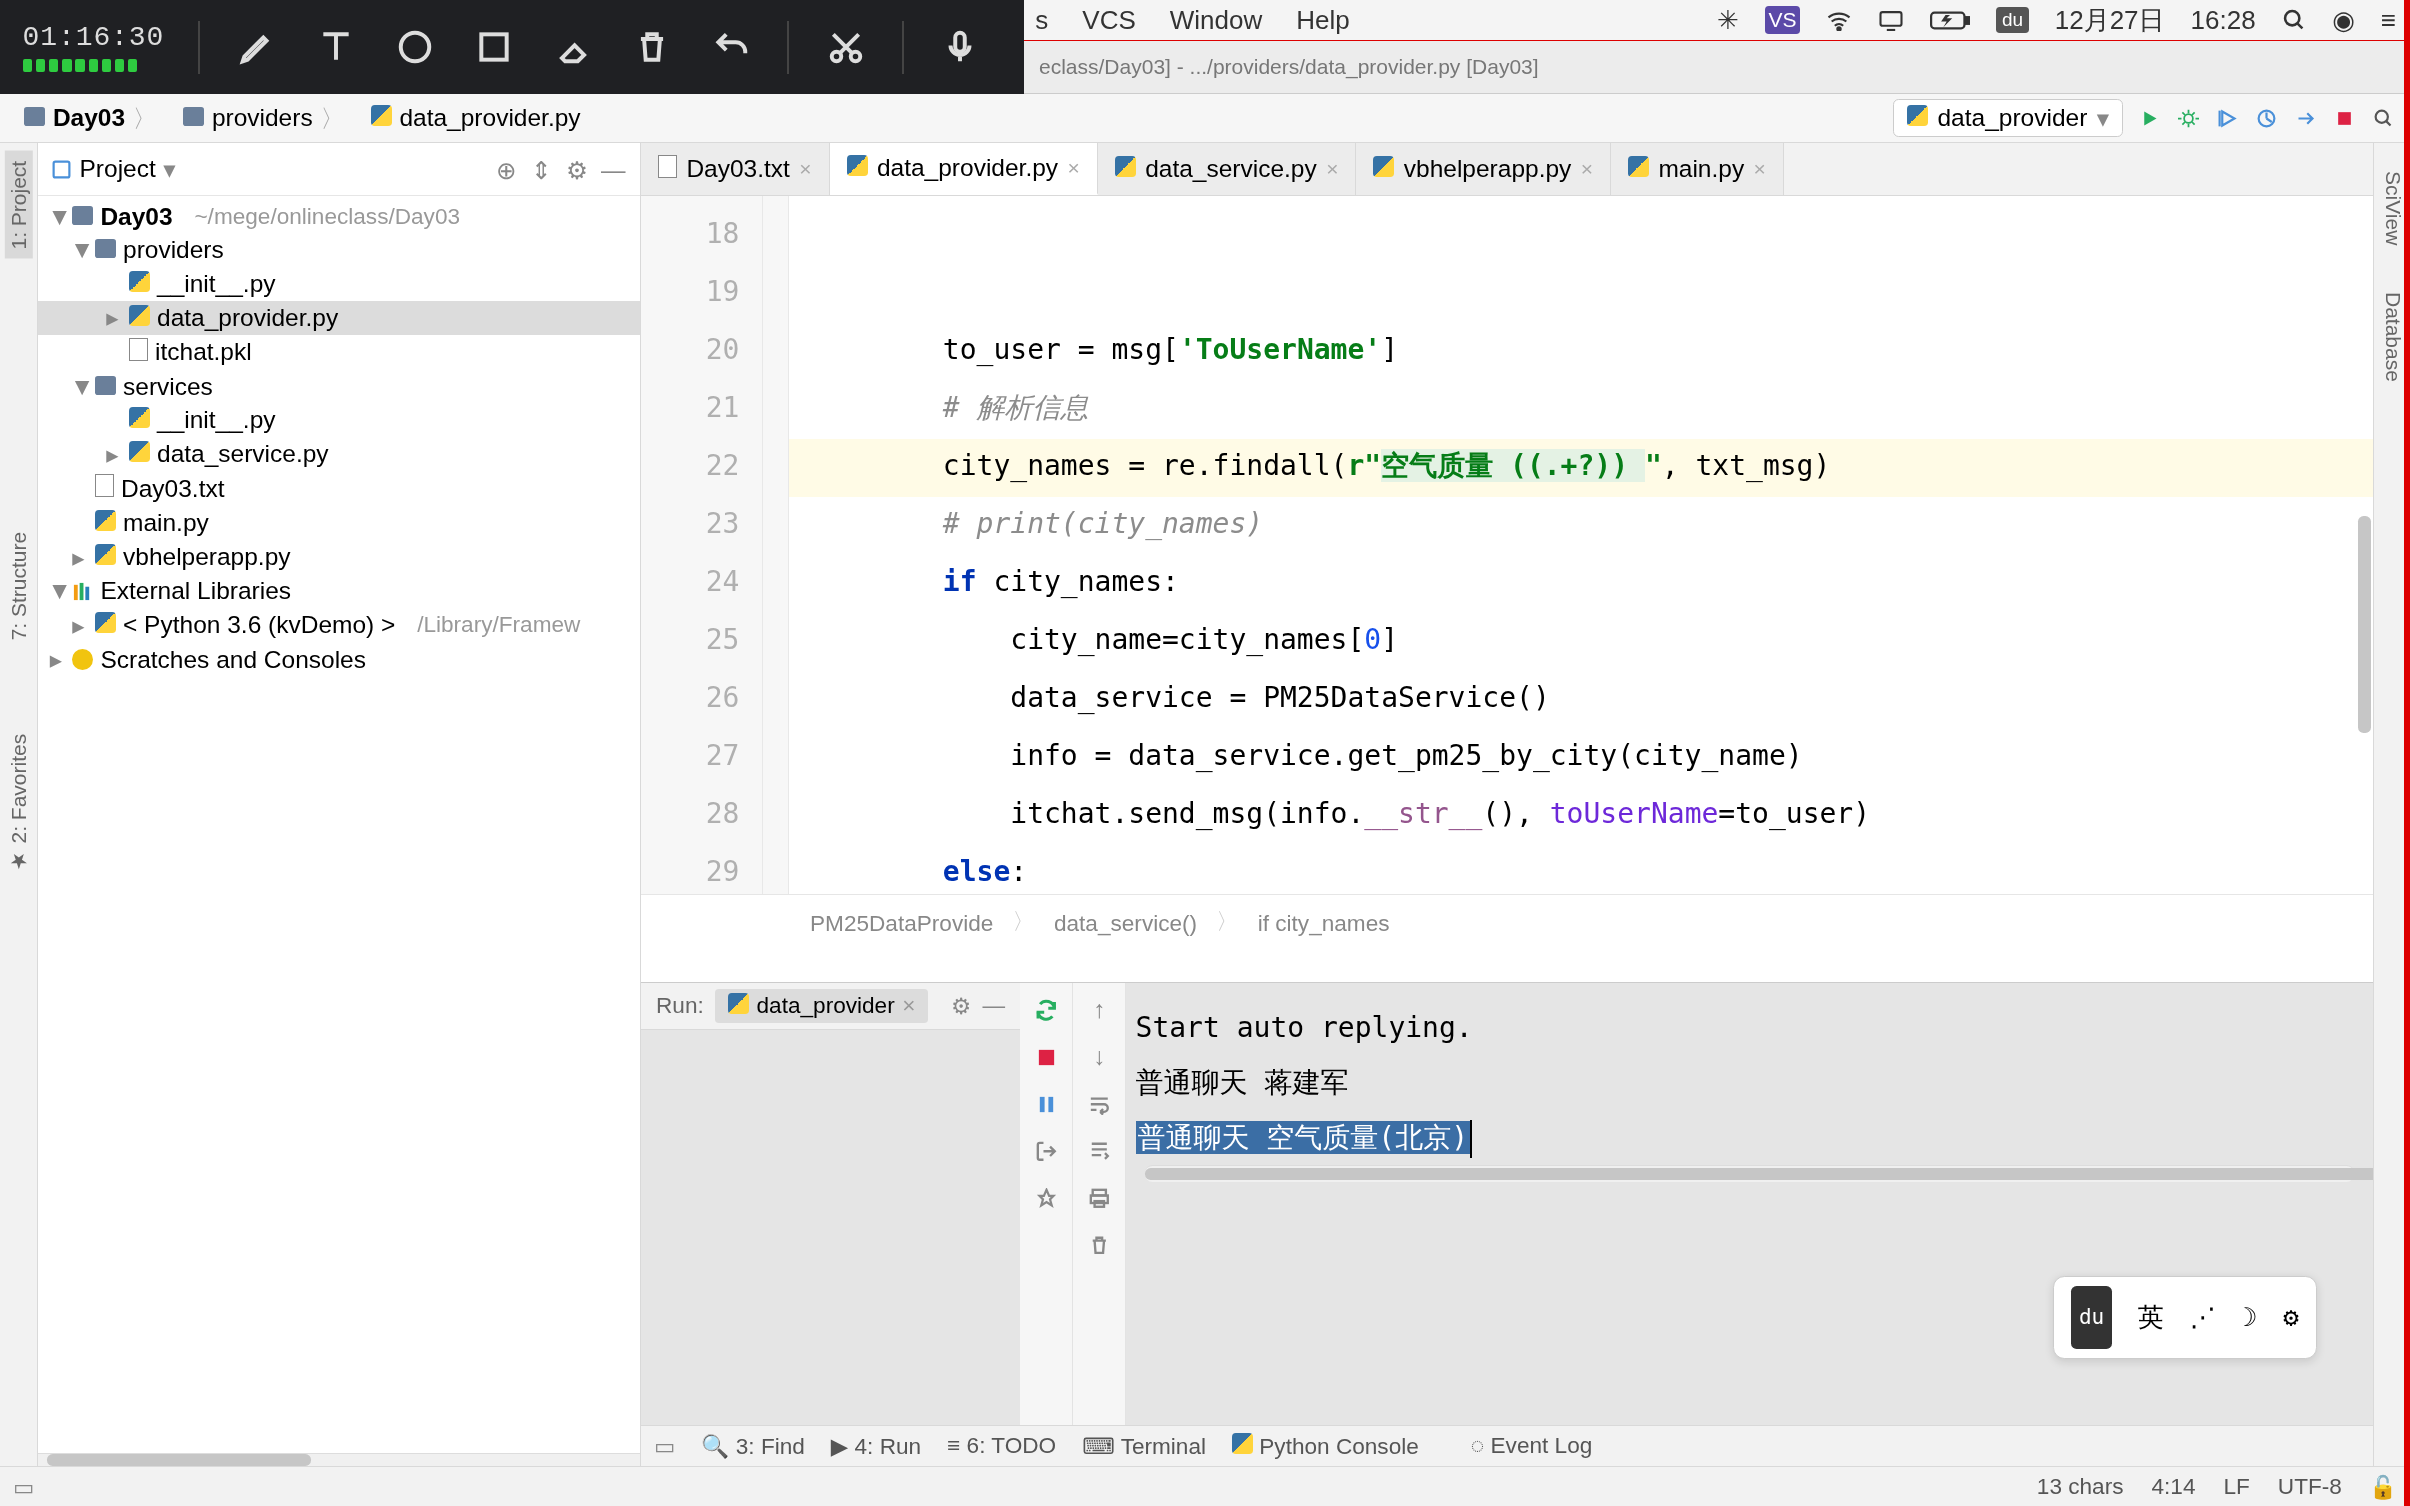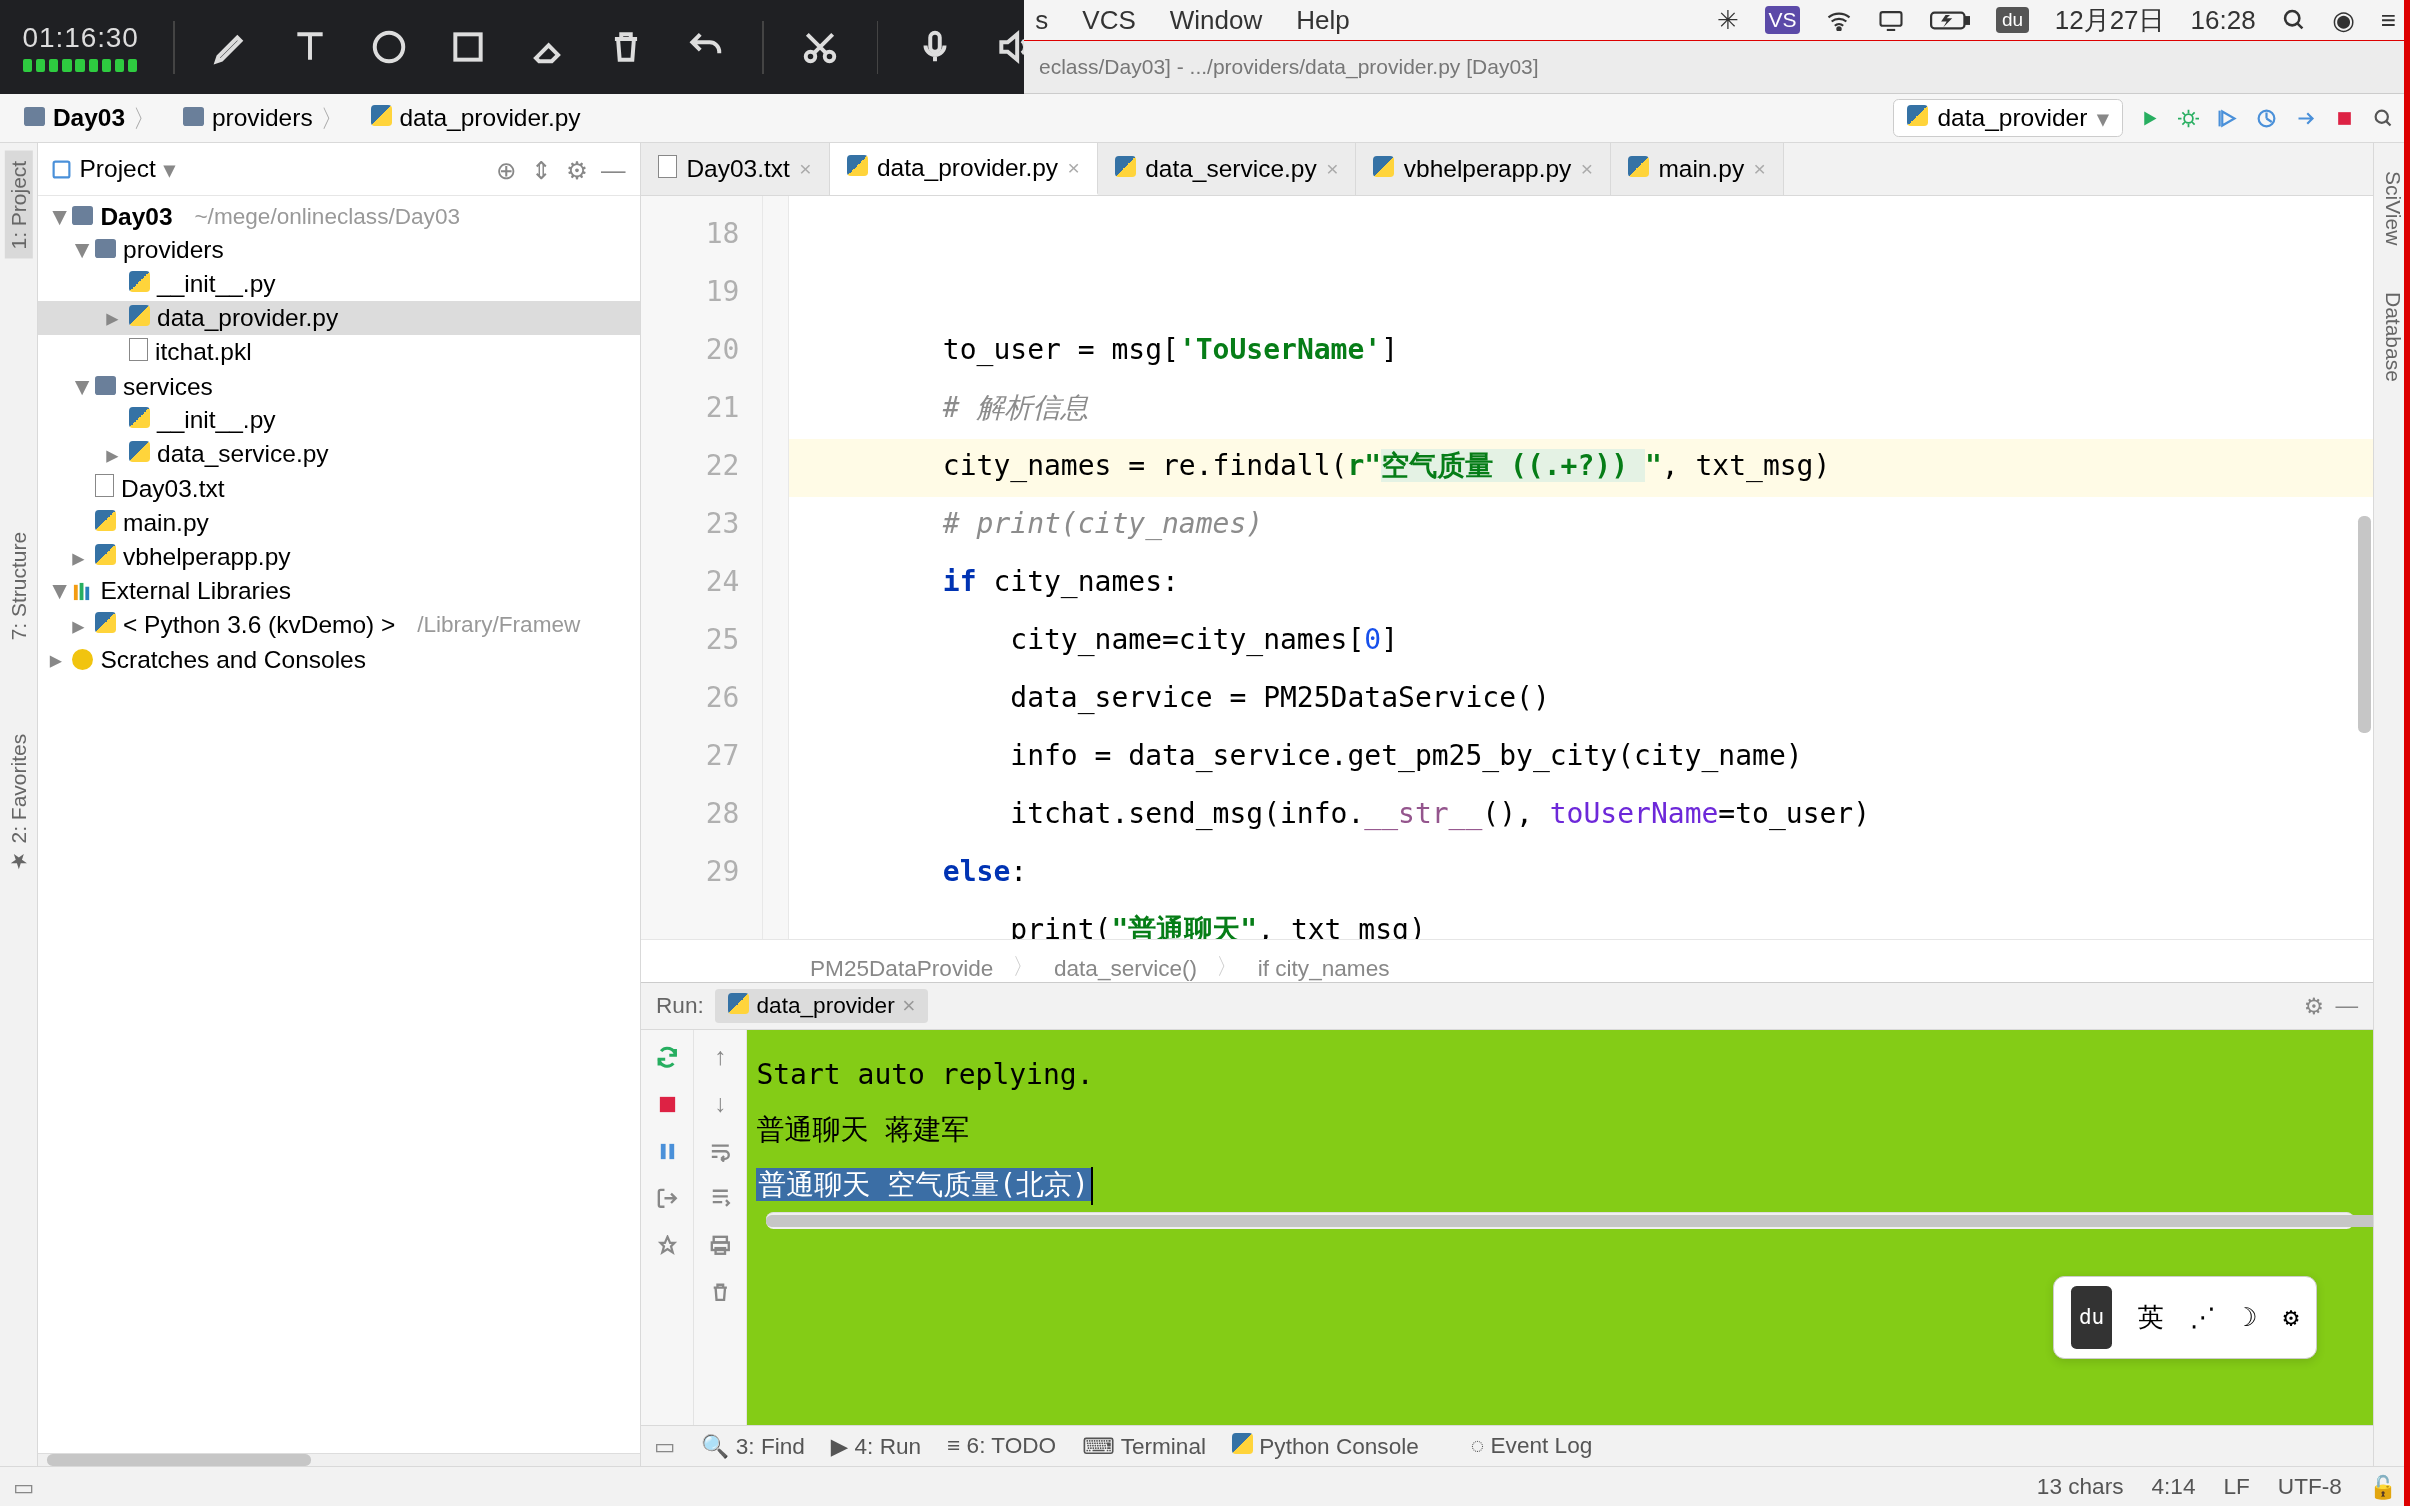--- a/index.html
+++ b/index.html
@@ -8,21 +8,21 @@
 
   
   .root { width: 2411px; height: 1507px; display: flex; flex-direction: column; }
 
   
   .blackbar {
     background: #1f2023; height: 94px; display: flex; align-items: center; gap: 34px;
     padding: 0 22.6px; color: #ddd; position: relative;
   }
   .blackbar .timer { display: flex; flex-direction: column; gap: 5.6px; }
-  .blackbar .timer-text { font-size: 28px; color: #ddd; letter-spacing: 0.9px; }
+  .blackbar .timer-text { font-size: 28px; color: #ddd; letter-spacing: 0.9px; font-family: Liberation Mono, monospace; }
   .blackbar .timer-bar { display: flex; gap: 3.8px; }
   .blackbar .timer-bar span { width: 9.4px; height: 13px; background: #2ecc40; border-radius: 1.9px; }
   .blackbar .tool { width: 45px; height: 45px; display: flex; align-items: center; justify-content: center; color: #ddd; cursor: pointer; }
   .blackbar .tool svg { width: 38px; height: 38px; stroke: #ddd; fill: none; stroke-width: 2.5; }
   .blackbar .sep { width: 1.9px; height: 53px; background: #444; }
 
   
   .menubar {
     position: absolute; top: 0; right: 0; height: 41px; display: flex; align-items: center;
     gap: 26px; padding: 0 15px; background: #f4f4f4; color: #333; font-size: 26px;
@@ -87,21 +87,21 @@
   .num { color: #1750eb; }
   .cm { color: #8c8c8c; font-style: italic; }
   .fn { color: #6d28d9; }
   .mg { color: #94558d; }
   .rx-hl { background: #e4f2e4; }
   .editor-scroll { position: absolute; right: 1.9px; top: 320px; width: 13px; height: 217px; background: #c6c6c6; border-radius: 5.6px; }
   .crumbs-bottom { height: 43px; border-top: 0.9px solid #e6e6e6; display: flex; align-items: flex-end; gap: 19px; padding: 0 169px; color: #888; font-size: 22.6px; }
   .crumbs-bottom .sep2 { color: #ccc; }
 
   
-  .run-panel { height: 443px; border-top: 0.9px solid #ccc; display: flex; flex-direction: column; background: #84cc16; }
+  .run-panel { height: 443px; border-top: 0.9px solid #ccc; display: flex; flex-direction: row; background: #e5e5e5; margin-top: 45px; }
   .run-head { height: 47px; background: #f2f2f2; border-bottom: 0.9px solid #d9d9d9; display: flex; align-items: center; padding: 0 15px; gap: 11.3px; font-size: 22.6px; }
   .run-head .spacer { flex: 1; }
   .run-body { flex: 1; display: flex; min-height: 0; }
   .run-side { width: 53px; background: #f6f6f6; border-right: 0.9px solid #e3e3e3; display: flex; flex-direction: column; align-items: center; gap: 19px; padding: 13px 0; }
   .run-side2 { width: 53px; background: #f6f6f6; border-right: 0.9px solid #e3e3e3; display: flex; flex-direction: column; align-items: center; gap: 19px; padding: 13px 0; }
   .run-side .rb, .run-side2 .rb { width: 28px; height: 28px; color: #666; cursor: pointer; display:flex;align-items:center;justify-content:center;}
   .console { flex: 1; font-family: "Menlo","Consolas",monospace; font-size: 28px; line-height: 55px; padding: 17px 9.4px; position: relative; overflow: hidden; }
   .console .sel { background: #3b6ea5; color: #fff; padding: 0 1.9px; }
   .console .caret { display: inline-block; width: 1.9px; height: 38px; background: #000; vertical-align: middle; }
   .ime-bar { position: absolute; right: 56px; bottom: 66px; background: #fff; border: 0.9px solid #ccc; border-radius: 11.3px; padding: 9.4px 17px; display: flex; gap: 26px; align-items: center; box-shadow: 0 2.8px 9.4px rgba(0,0,0,.12); font-size: 26px; }

